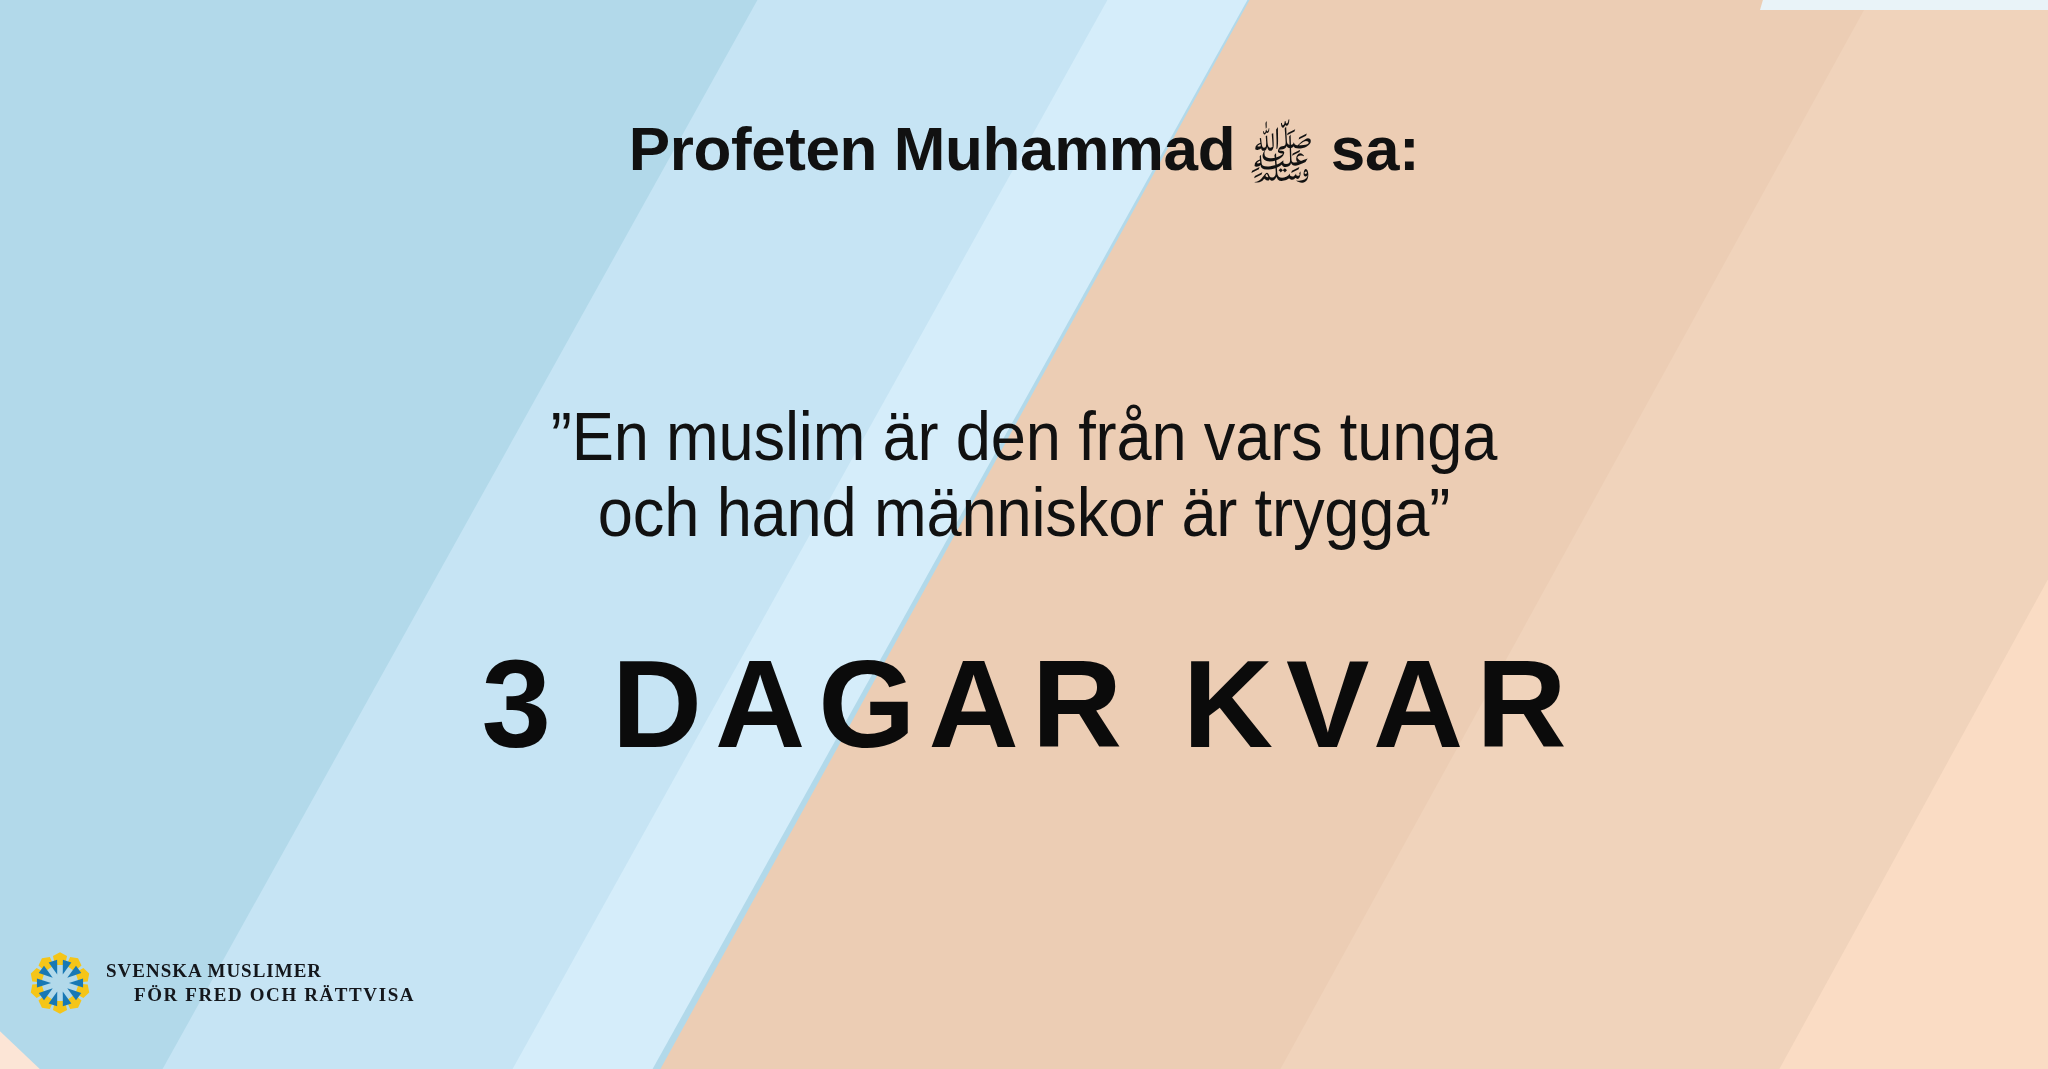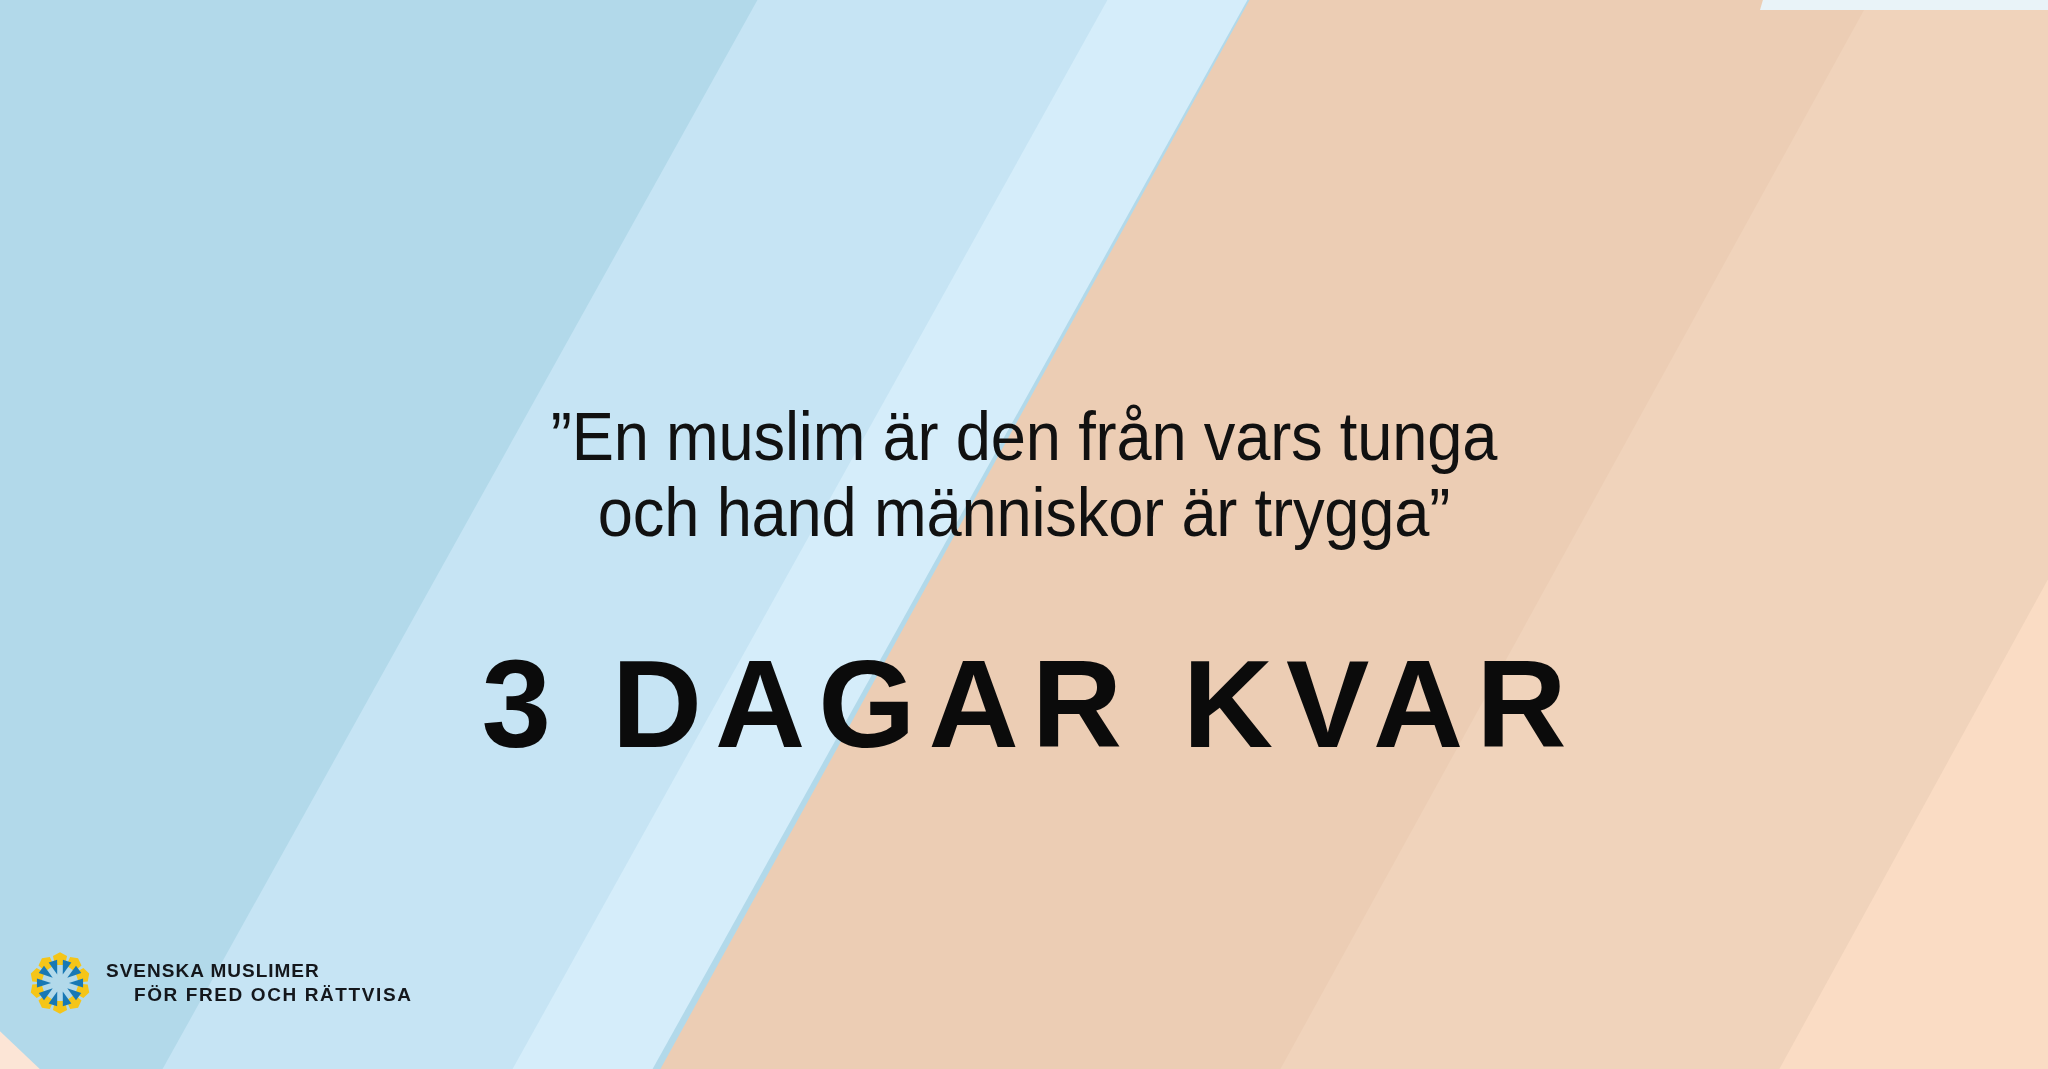--- a/index.html
+++ b/index.html
@@ -120,21 +120,21 @@
     width: 64px;
     height: 64px;
     flex: 0 0 64px;
     display: block;
   }
   .logo-wordmark {
     display: flex;
     flex-direction: column;
     justify-content: center;
     color: #14171c;
-    font-family: Liberation Sans, sans-serif;
+    font-family: Liberation Serif, serif;
     font-weight: 700;
     font-size: 19px;
     line-height: 1.28;
     letter-spacing: 1.0px;
   }
   .logo-wordmark .wm-line {
     display: block;
     white-space: nowrap;
   }
   .logo-wordmark .wm-line-2 {
@@ -169,20 +169,23 @@
 
     <polygon fill="#ffffff" points="2448,700 2448,1469 1950,1469"></polygon>
 
     <polygon fill="#fce5d6" points="-600,460 -600,1469 460,1469"></polygon>
 
     <polygon fill="#e9f3f8" points="1880,-400 2448,-400 2448,10 1760,10"></polygon>
   </svg>
 
   <div class="content">
 
+    <div class="heading">
+      <span class="hd-name">Profeten Muhammad</span><span class="salawat">ﷺ</span><span class="hd-said">sa:</span>
+    </div>
 
     <div class="quote">
       <span class="q-line">”En muslim är den från vars tunga</span>
       <span class="q-line">och hand människor är trygga”</span>
     </div>
 
     <div class="countdown">3 DAGAR KVAR</div>
 
   </div>
 

